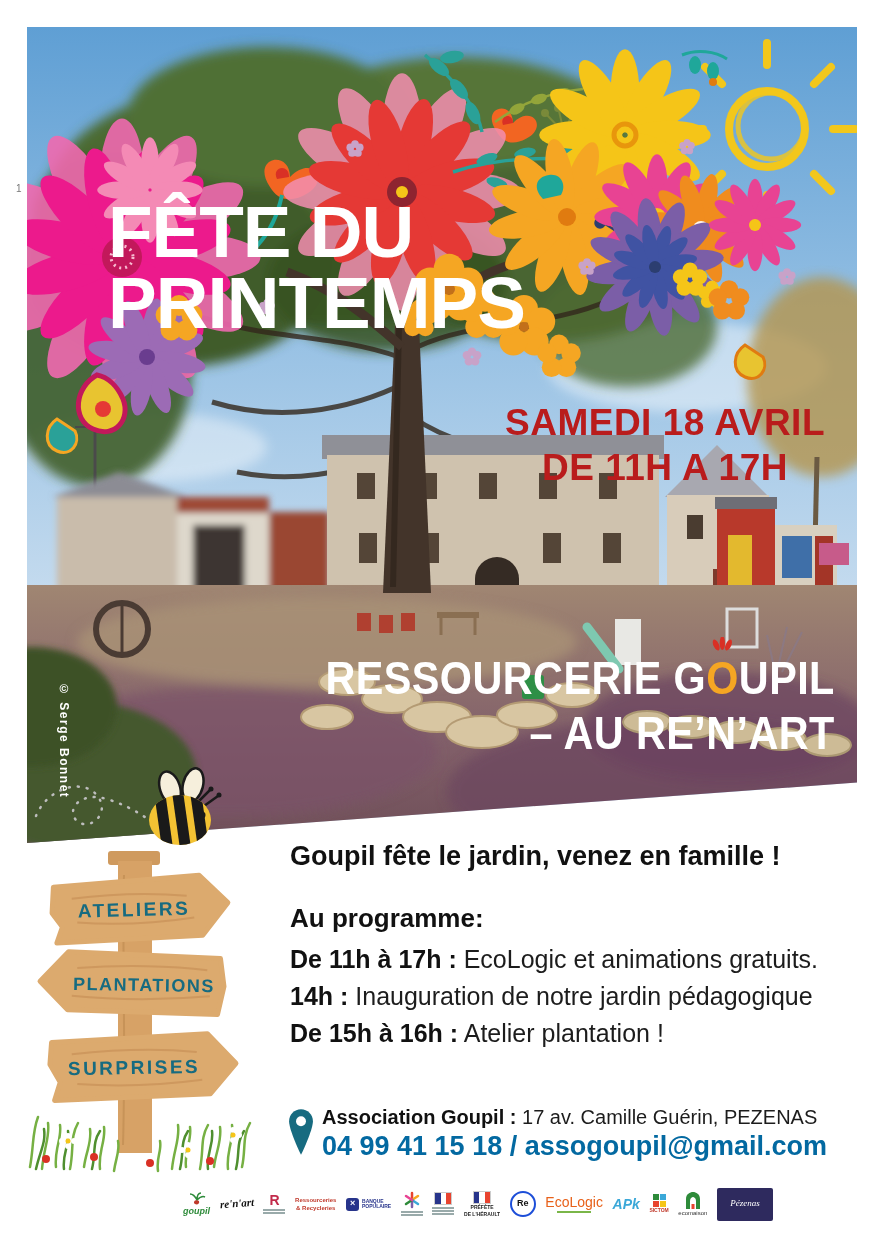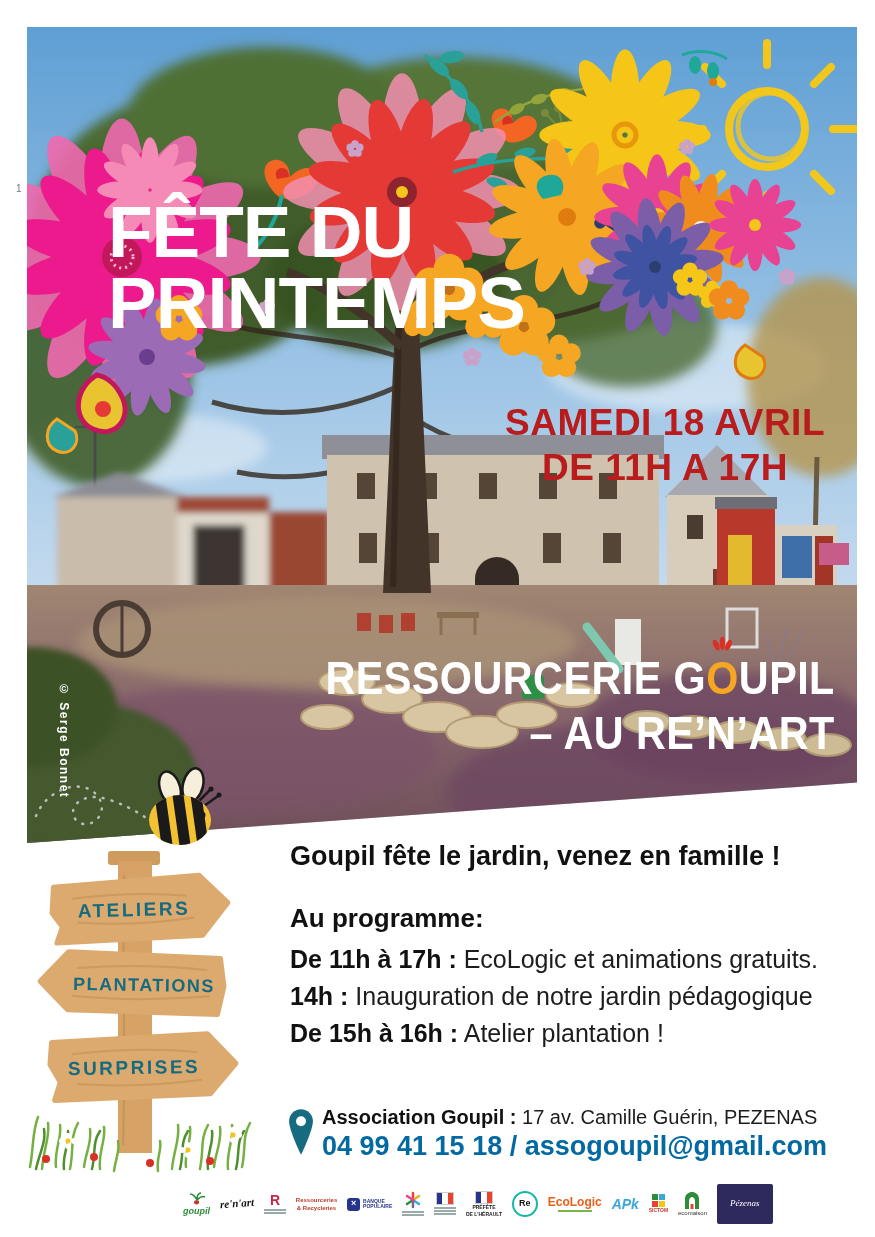--- a/index.html
+++ b/index.html
@@ -52,29 +52,29 @@
   .lg-r{color:#c22a4a;font-weight:bold;font-size:14px;line-height:1;}
   .lg-rr{color:#c0392b;font-weight:bold;font-size:6px;}
   .lg-bp{color:#27348b;font-weight:bold;font-size:5px;}
   .bp-icon{width:13px;height:13px;background:#27348b;border-radius:3px;color:#fff;font-size:9px;
            font-weight:bold;display:flex;align-items:center;justify-content:center;}
   .flag{display:flex;width:16px;height:11px;border:0.5px solid #ccc;}
   .flag i{flex:1;}
   .gray-lines{width:22px;}
   .gray-lines i{display:block;height:1.5px;background:#9aa;margin:1.5px 0;}
   .lg-pref{color:#222;font-weight:bold;font-size:5px;}
-  .lg-re{width:22px;height:22px;border:2px solid #14b8a6;border-radius:50%;display:flex;
+  .lg-re{width:22px;height:22px;border:2px solid #1d4ed8;border-radius:50%;display:flex;
          align-items:center;justify-content:center;font-weight:bold;font-size:9px;color:#111;}
-  .lg-eco{color:#e8611a;font-weight:bold;font-size:12px;}
+  .lg-eco{color:#e8611a;font-weight:normal;font-size:14px;}
   .eco-bar{width:34px;height:2px;background:#7ab648;margin-top:1px;}
   .lg-apk{color:#3ba8d8;font-weight:bold;font-size:14px;font-style:italic;}
   .sq{display:grid;grid-template-columns:6px 6px;grid-auto-rows:6px;gap:1px;}
   .lg-sictom{color:#c0392b;font-weight:bold;font-size:5px;}
   .lg-ecomaison{color:#333;font-size:6px;}
-  .lg-pez{width:56px;height:40px;background:#2e2a5e;border-radius:2px;color:#fff;
+  .lg-pez{width:56px;height:33px;background:#2e2a5e;border-radius:2px;color:#fff;
           font-family:"Liberation Serif",serif;font-style:italic;font-size:9px;
           display:flex;align-items:center;justify-content:center;}
 </style>
 </head>
 <body>
 
 <div class="poster">
 
   <div class="photo">
 

